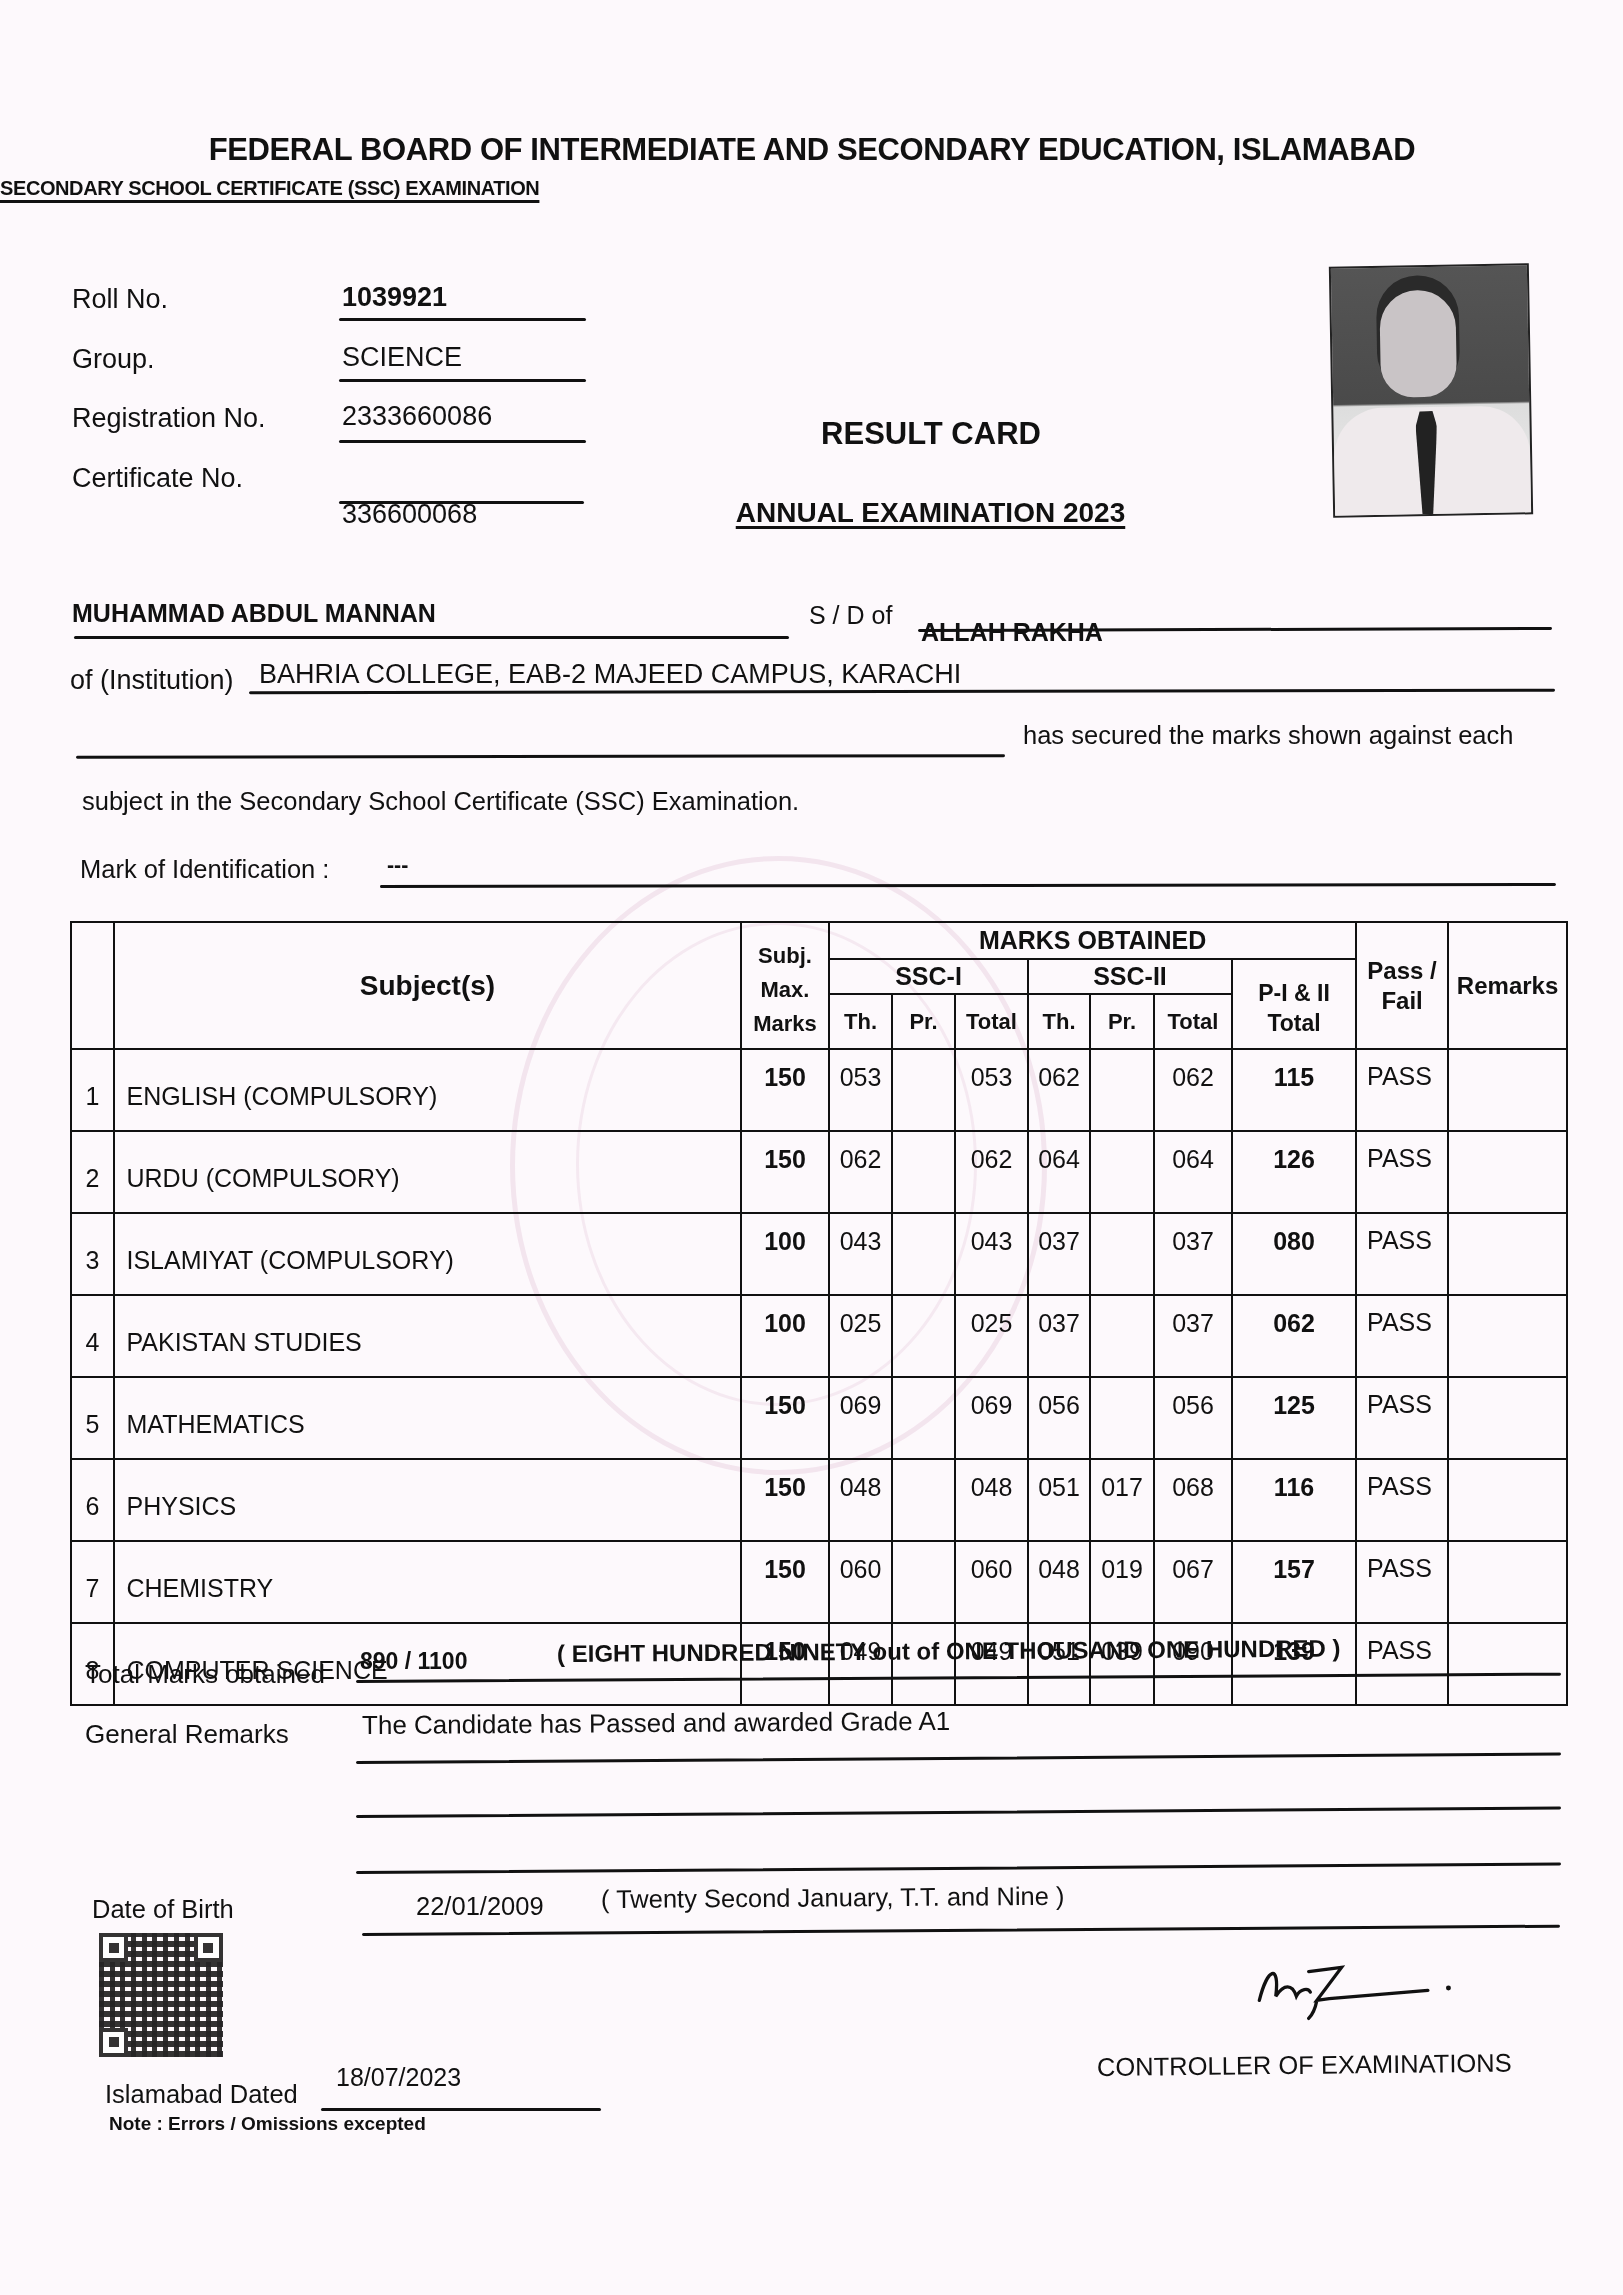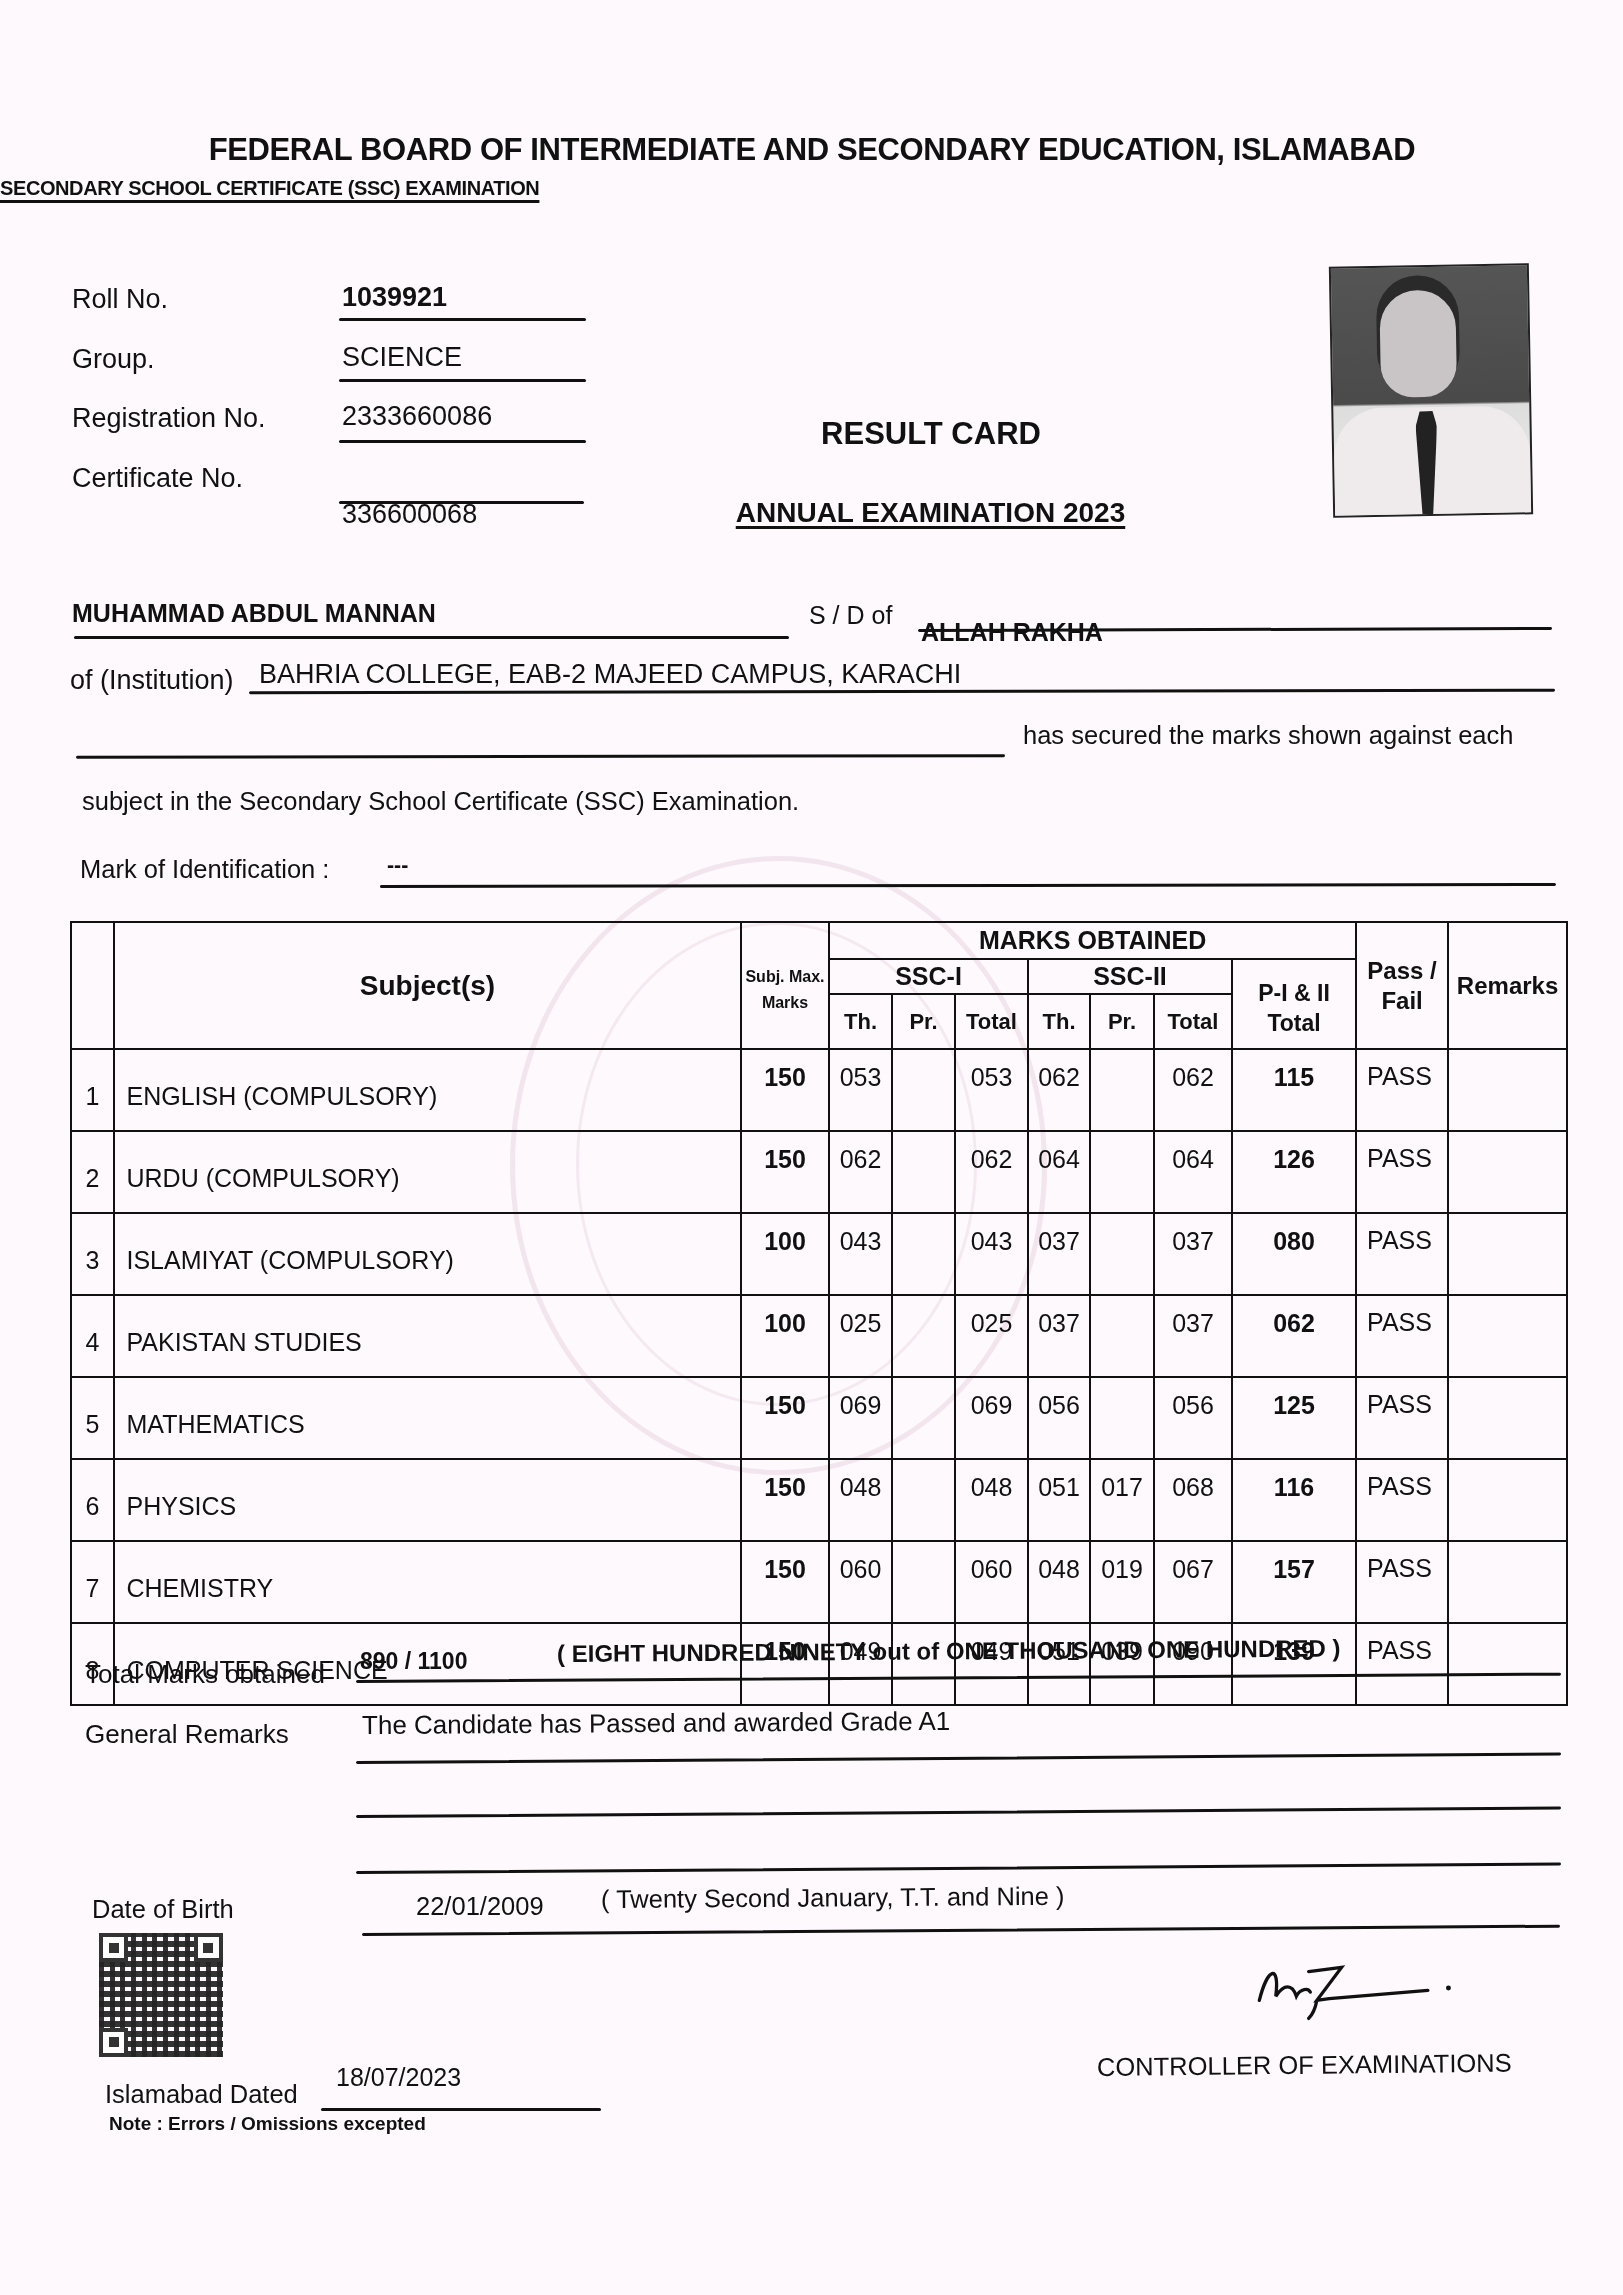--- a/index.html
+++ b/index.html
@@ -114,21 +114,21 @@
       <col style="width:64px">
       <col style="width:78px">
     <col style="width:124px">
       <col style="width:92px">
       <col style="width:119px">
   </colgroup>
   <thead>
     <tr>
       <th rowspan="3"></th>
       <th rowspan="3" class="hdr-big">Subject(s)</th>
-      <th rowspan="3" style="font-size:16px;line-height:26px;padding-top:8px;">Subj. Max. Marks</th>
+      <th rowspan="3" style="font-size:22px;line-height:34px;padding-top:8px;">Subj. Max. Marks</th>
       <th colspan="7" class="mo">MARKS OBTAINED</th>
       <th rowspan="3" style="font-size:24px;line-height:30px;">Pass / Fail</th>
       <th rowspan="3" style="font-size:24px;">Remarks</th>
     </tr>
     <tr>
       <th colspan="3" class="grp">SSC-I</th>
       <th colspan="3" class="grp">SSC-II</th>
       <th rowspan="2" style="font-size:23px;line-height:30px;padding-top:8.2px;">P-I &amp; II Total</th>
     </tr>
     <tr>

